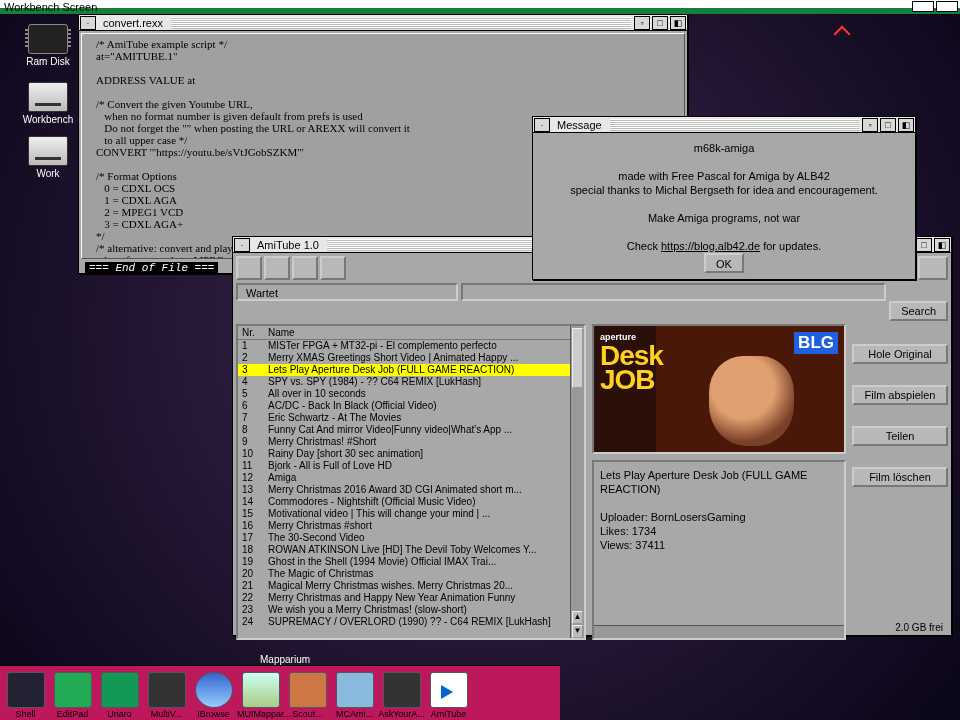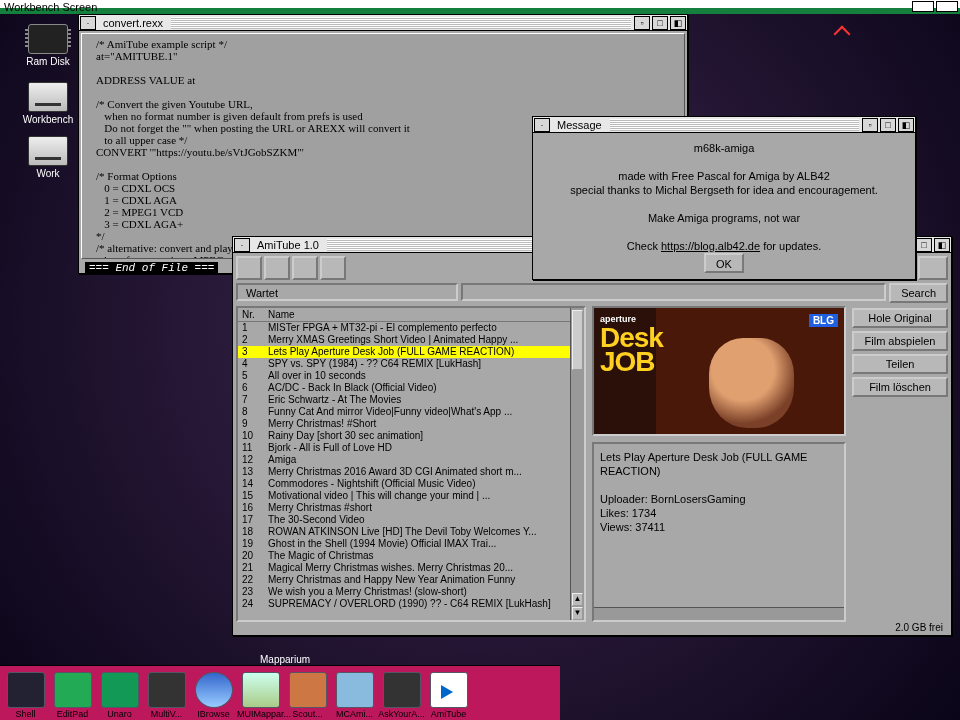--- a/index.html
+++ b/index.html
@@ -59,37 +59,37 @@
 .editor .eof{ background:#000; color:#fff; font-style:italic; display:inline-block; padding:0 4px; font-family:"Courier New",monospace; font-size:11px; margin-left:6px;}
 
 
 .amitube { left:232px; top:236px; width:720px; height:400px; }
 .amitube .body{ padding:3px; }
 .toolbar{ display:flex; gap:2px; margin-bottom:3px;}
 .toolbtn{ width:26px; height:24px; border:2px outset #ccc; background:#b8b8b8;}
 .toolbar .spacer{flex:1;}
 .status-row{ display:flex; gap:3px; margin-bottom:3px;}
 .field{ border:2px inset #ccc; background:#a8a8a8; padding:2px 8px; height:18px; font-size:11px;}
-.btn{ border:2px outset #ccc; background:#b8b8b8; padding:2px 10px; height:20px; font-size:11px; text-align:center;}
+.btn{ border:2px outset #ccc; background:#b8b8b8; padding:2px 10px; height:20px; font-size:11px; text-align:center;margin-top:18px;}
 .main-split{ display:flex; gap:6px; height:316px;}
 .listpane{ width:350px; border:2px inset #ccc; background:#a8a8a8; overflow:hidden; position:relative; font-size:10px;}
 .listpane table{ width:100%; border-collapse:collapse;}
 .listpane th{ text-align:left; padding:1px 4px; font-weight:normal; border-bottom:1px solid #777; background:#a8a8a8; position:sticky; top:0;}
 .listpane td{ padding:0 4px; white-space:nowrap; overflow:hidden; line-height:12px;}
 .listpane tr.sel td{ background:#ffff00;}
 .listpane .scroll{ position:absolute; right:0; top:0; bottom:0; width:14px; background:#999; border-left:1px solid #555;}
 .listpane .scroll .thumb{position:absolute; left:1px; right:1px; top:2px; height:60px; background:#ccc; border:1px outset #eee;}
 .listpane .scroll .arr{position:absolute; left:1px; right:1px; height:13px; background:#bbb; border:1px outset #eee; font-size:8px; text-align:center;}
 .rightcol{ flex:1; display:flex; gap:6px;}
 .preview-stack{ flex:1; display:flex; flex-direction:column; gap:6px;}
 .thumb-box{ border:2px inset #ccc; background:#4c1d95; height:130px; position:relative; overflow:hidden;}
 .thumb-box .deskjob{ position:absolute; inset:0; background:linear-gradient(90deg,#2a1008 0 25%, #4a1808 25% 100%);}
 .thumb-box .txt1{position:absolute; left:6px; top:6px; color:#fff; font-size:9px; font-weight:bold;}
 .thumb-box .txt2{position:absolute; left:6px; top:18px; color:#ffd020; font-size:28px; font-weight:900; line-height:24px; font-family:Arial Black,Arial; letter-spacing:-1px;}
-.thumb-box .blg{position:absolute; right:6px; top:6px; background:#2060e0; color:#fff; font-weight:bold; font-size:10px; padding:1px 4px;}
+.thumb-box .blg{position:absolute; right:6px; top:6px; background:#2060e0; color:#fff; font-weight:bold; font-size:17px; padding:1px 4px;}
 .thumb-box .face{position:absolute; right:50px; top:30px; width:85px; height:90px; background:radial-gradient(circle at 40% 35%, #e0a070 0 40%, #7a4028 70%); border-radius:40% 40% 45% 45%;}
 .info-box{ border:2px inset #ccc; background:#a8a8a8; flex:1; padding:6px; font-size:11px; line-height:14px; position:relative;}
 .info-box .hscroll{position:absolute; left:0; right:0; bottom:0; height:13px; background:#999; border-top:1px solid #555;}
 .sidebar-btns{ width:96px; display:flex; flex-direction:column; gap:3px; padding-top:2px;}
 .sidebar-btns .btn{ padding:2px 4px;}
 .amitube .footer{ position:absolute; right:8px; bottom:2px; font-size:10px;}
 
 
 .msg { left:532px; top:116px; width:384px; height:164px; z-index:20;}
 .msg .body{ background:#a8a8a8; padding:8px; text-align:center; font-size:11px; line-height:14px; height:146px; position:relative;}

